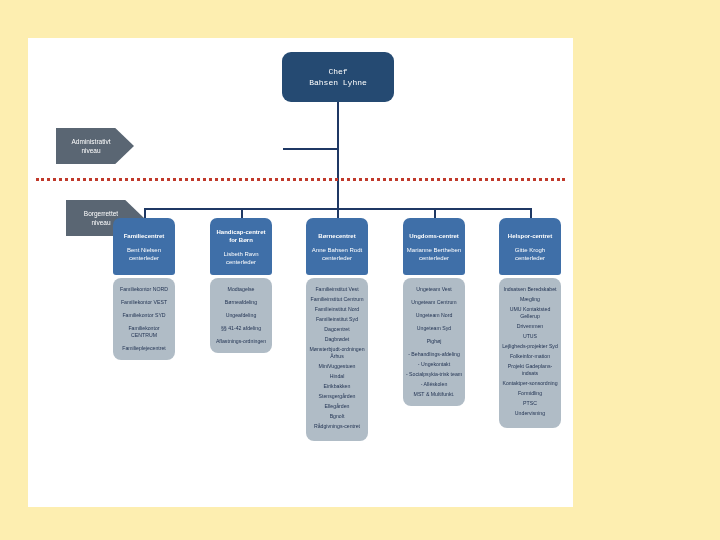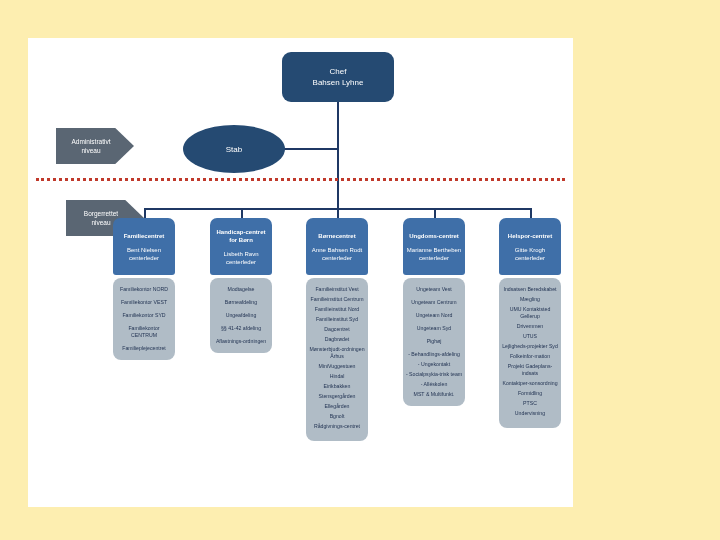--- a/index.html
+++ b/index.html
@@ -57,20 +57,21 @@
     background: #254a72;
     border-radius: 9px;
     color: #ffffff;
     font-size: 8px;
     line-height: 11px;
     display: flex;
     flex-direction: column;
     align-items: center;
     justify-content: center;
     text-align: left;
+    font-family: Liberation Mono, monospace;
   }
 
   
   #stab {
     position: absolute;
     left: 155px;
     top: 87px;
     width: 102px;
     height: 48px;
     background: #254a72;
@@ -160,23 +161,20 @@
     <div class="line vline" style="left:406px; top:170px; height:12px;"></div>
     <div class="line vline" style="left:502px; top:170px; height:12px;"></div>
 
     <div id="divider"></div>
 
     <div id="chef">
       <span>Chef</span>
       <span>Bahsen Lyhne</span>
     </div>
 
-    <div id="stab">
-      <span>Stab</span>
-    </div>
 
     <div class="level-arrow" id="level-admin">
       <span>Administrativt</span>
       <span>niveau</span>
     </div>
     <div class="level-arrow" id="level-citizen">
       <span>Borgerrettet</span>
       <span>niveau</span>
     </div>
 

